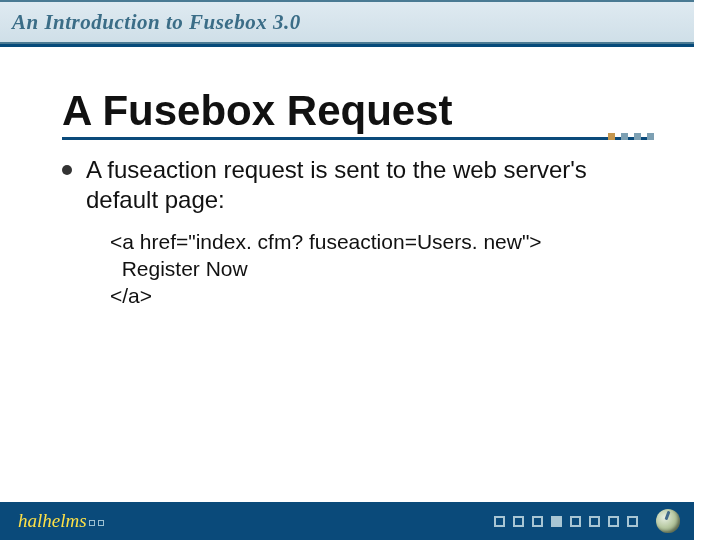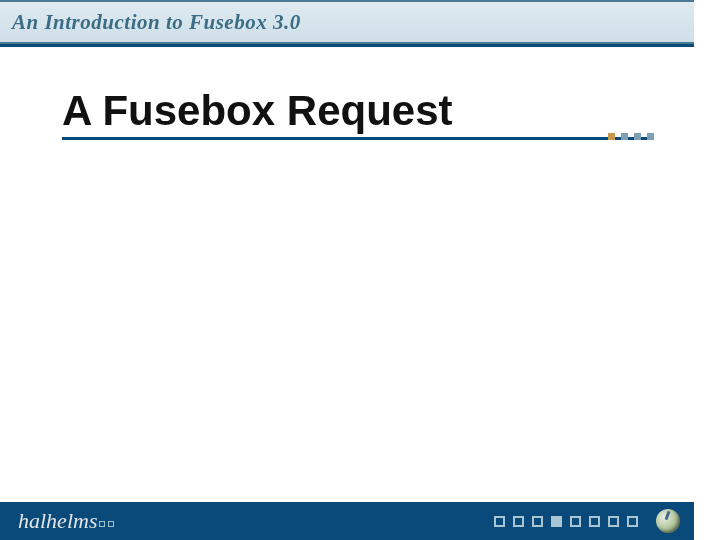--- a/index.html
+++ b/index.html
@@ -114,22 +114,22 @@
     padding: 0 14px 0 18px;
   }
   .logo {
     display: flex;
     align-items: baseline;
     gap: 1px;
   }
   .logo-h {
     font-family: Georgia, 'Times New Roman', serif;
     font-style: italic;
-    color: #e5e5e5;
-    font-size: 22px;
+    color: #fde047;
+    font-size: 19px;
   }
   .logo-box {
     width:6px;height:6px;border:1px solid #9ec1d2;margin:0 1px;display:inline-block;position:relative;top:-1px;
   }
 
   .footer-right {
     display: flex;
     align-items: center;
     gap: 18px;
   }
@@ -173,20 +173,29 @@
     <div class="title-underline">
       <div class="title-dots">
         <span></span>
         <span></span>
         <span></span>
         <span></span>
       </div>
     </div>
   </div>
 
+  <div class="body">
+    <div class="bullet-row">
+      <div class="bullet-dot"></div>
+      <div class="bullet-text">A fuseaction request is sent to the web server's default page:</div>
+    </div>
+    <div class="code-block">&lt;a href="index. cfm? fuseaction=Users. new"&gt;
+  Register Now
+&lt;/a&gt;</div>
+  </div>
 
   <div class="footer">
     <div class="logo">
       <span class="logo-h">halhelms</span>
       <span class="logo-box"></span>
       <span class="logo-box"></span>
     </div>
     <div class="footer-right">
       <div class="sq-group">
         <div class="sq"></div>

